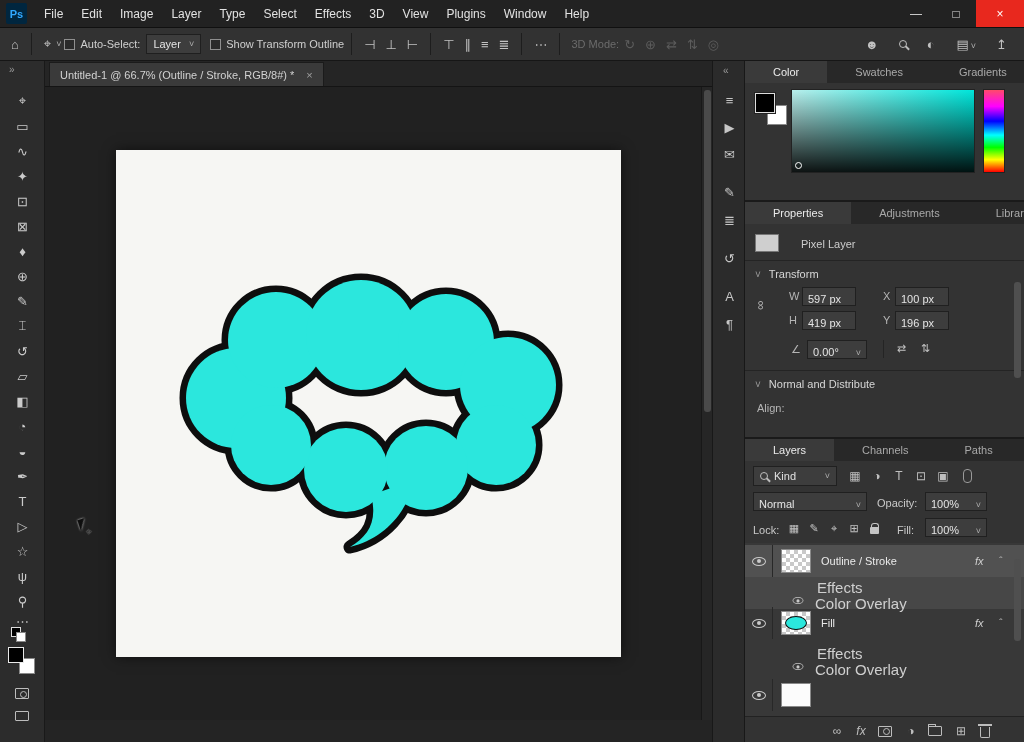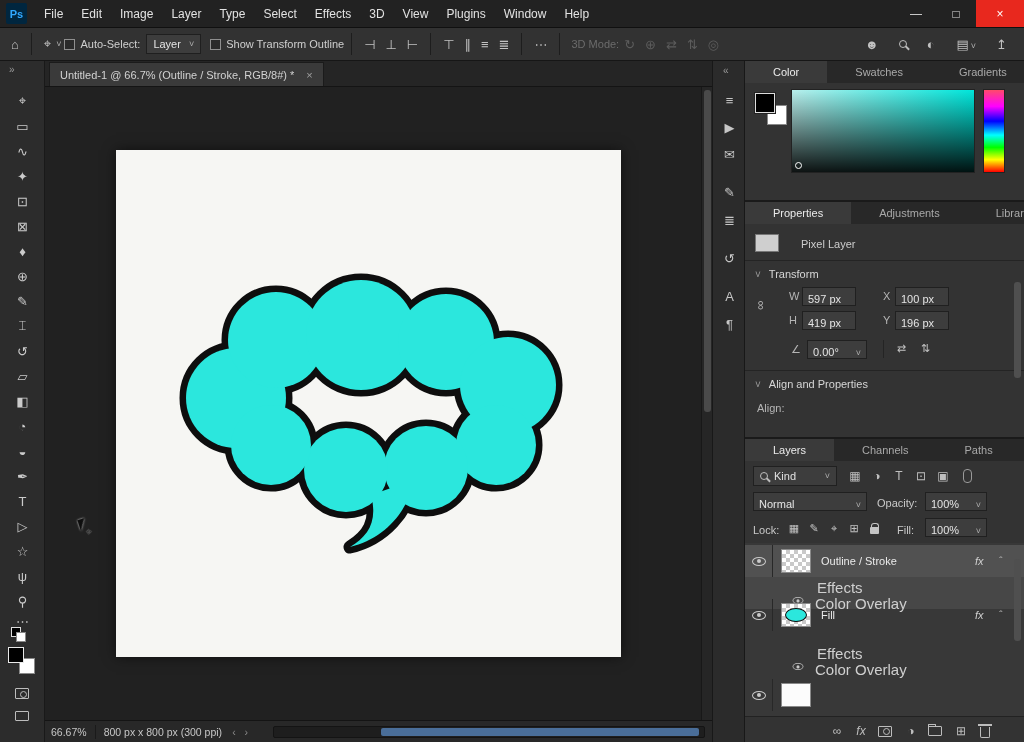--- a/index.html
+++ b/index.html
@@ -295,29 +295,20 @@
     </div>
     <div class="cursor">
       <span class="ptr"></span>
       <span class="mv">⌖</span>
     </div>
     <div id="vscroll">
       <div id="vthumb"></div>
     </div>
   </div>
 
-  <div id="statusbar">
-    <span class="sb-zoom">66.67%</span>
-    <span class="sb-sep"></span>
-    <span>800 px x 800 px (300 ppi)</span>
-    <span class="sb-arrows">‹ ›</span>
-    <span class="htrack">
-      <span class="hthumb"></span>
-    </span>
-  </div>
 
   <div id="iconstrip">
     <span class="strip-collapse">«</span>
     <span class="strip-icon" style="top:28px">≡</span>
     <span class="strip-icon" style="top:55px">▶</span>
     <span class="strip-icon" style="top:82px">✉</span>
     <span class="strip-icon" style="top:120px">✎</span>
     <span class="strip-icon" style="top:148px">≣</span>
     <span class="strip-icon" style="top:186px">↺</span>
     <span class="strip-icon" style="top:224px">A</span>
@@ -376,21 +367,21 @@
       <span class="field" style="left:62px;top:138px;width:60px">
         <span class="val">0.00°</span>
         <span class="dd-arrow">˅</span>
       </span>
       <span style="position:absolute;left:138px;top:138px;width:1px;height:18px;background:#242424"></span>
       <span class="flabel" style="left:152px;top:140px;color:#c2c2c2">⇄</span>
       <span class="flabel" style="left:176px;top:140px;color:#c2c2c2">⇅</span>
       <span class="divider" style="top:168px"></span>
       <span class="sec-head" style="top:176px">
         <span class="chev">˅</span>
-        <span>Align and Properties</span>
+        <span>Normal and Distribute</span>
       </span>
       <span class="flabel" style="left:12px;top:200px">Align:</span>
       <span class="pscroll" style="top:80px;height:96px"></span>
     </div>
 
     <div id="layerspanel" class="panel">
       <div class="ptabs">
         <span class="ptab active">Layers</span>
         <span class="ptab">Channels</span>
         <span class="ptab">Paths</span>
@@ -444,21 +435,21 @@
           <span class="rowchev">ˆ</span>
         </div>
         <div class="subrow sel" style="top:34px">
           <span style="position:absolute;left:72px;top:2px">Effects</span>
         </div>
         <div class="subrow sel" style="top:50px">
           <span class="eye small" style="position:absolute;left:46px;top:3px"></span>
           <span style="position:absolute;left:70px;top:2px">Color Overlay</span>
         </div>
 
-        <div class="lrow" style="top:56px">
+        <div class="lrow" style="top:64px">
           <span class="eyecell">
               <span class="eye"></span>
             </span>
           <span class="lthumb checker">
               <span class="blob"></span>
             </span>
           <span class="lname">Fill</span>
           <span class="fx">fx</span>
           <span class="rowchev">ˆ</span>
         </div>

